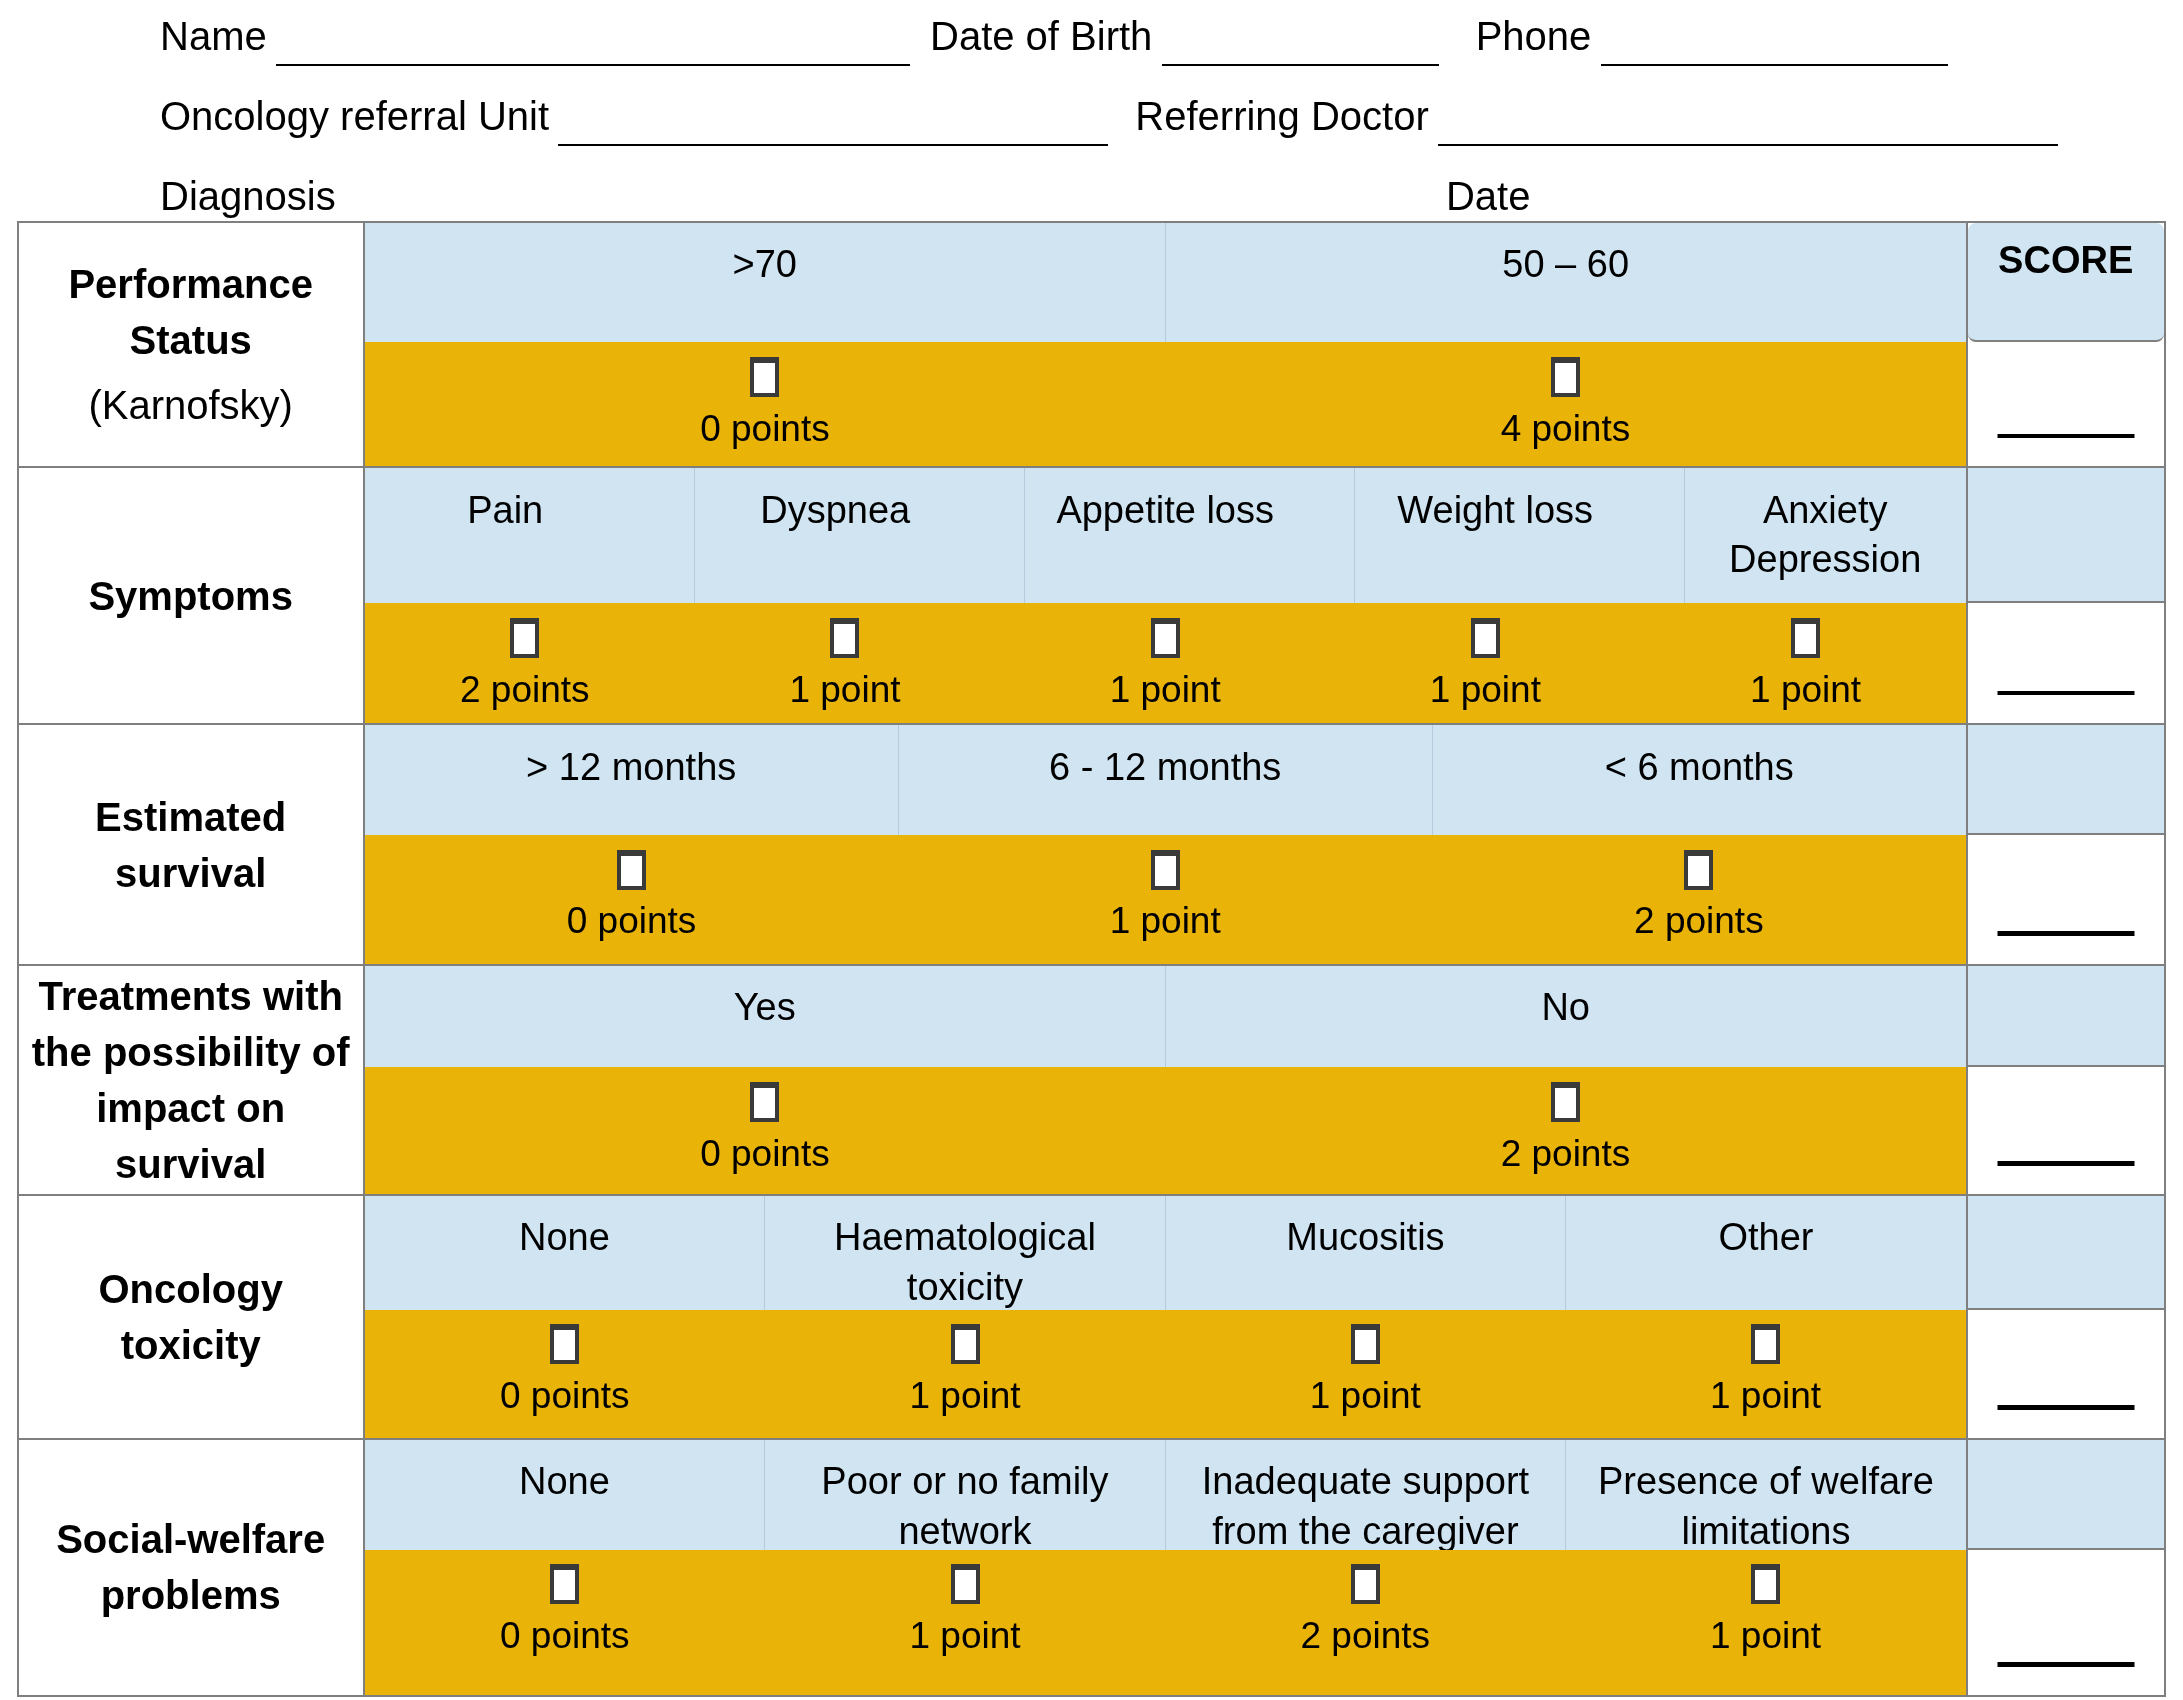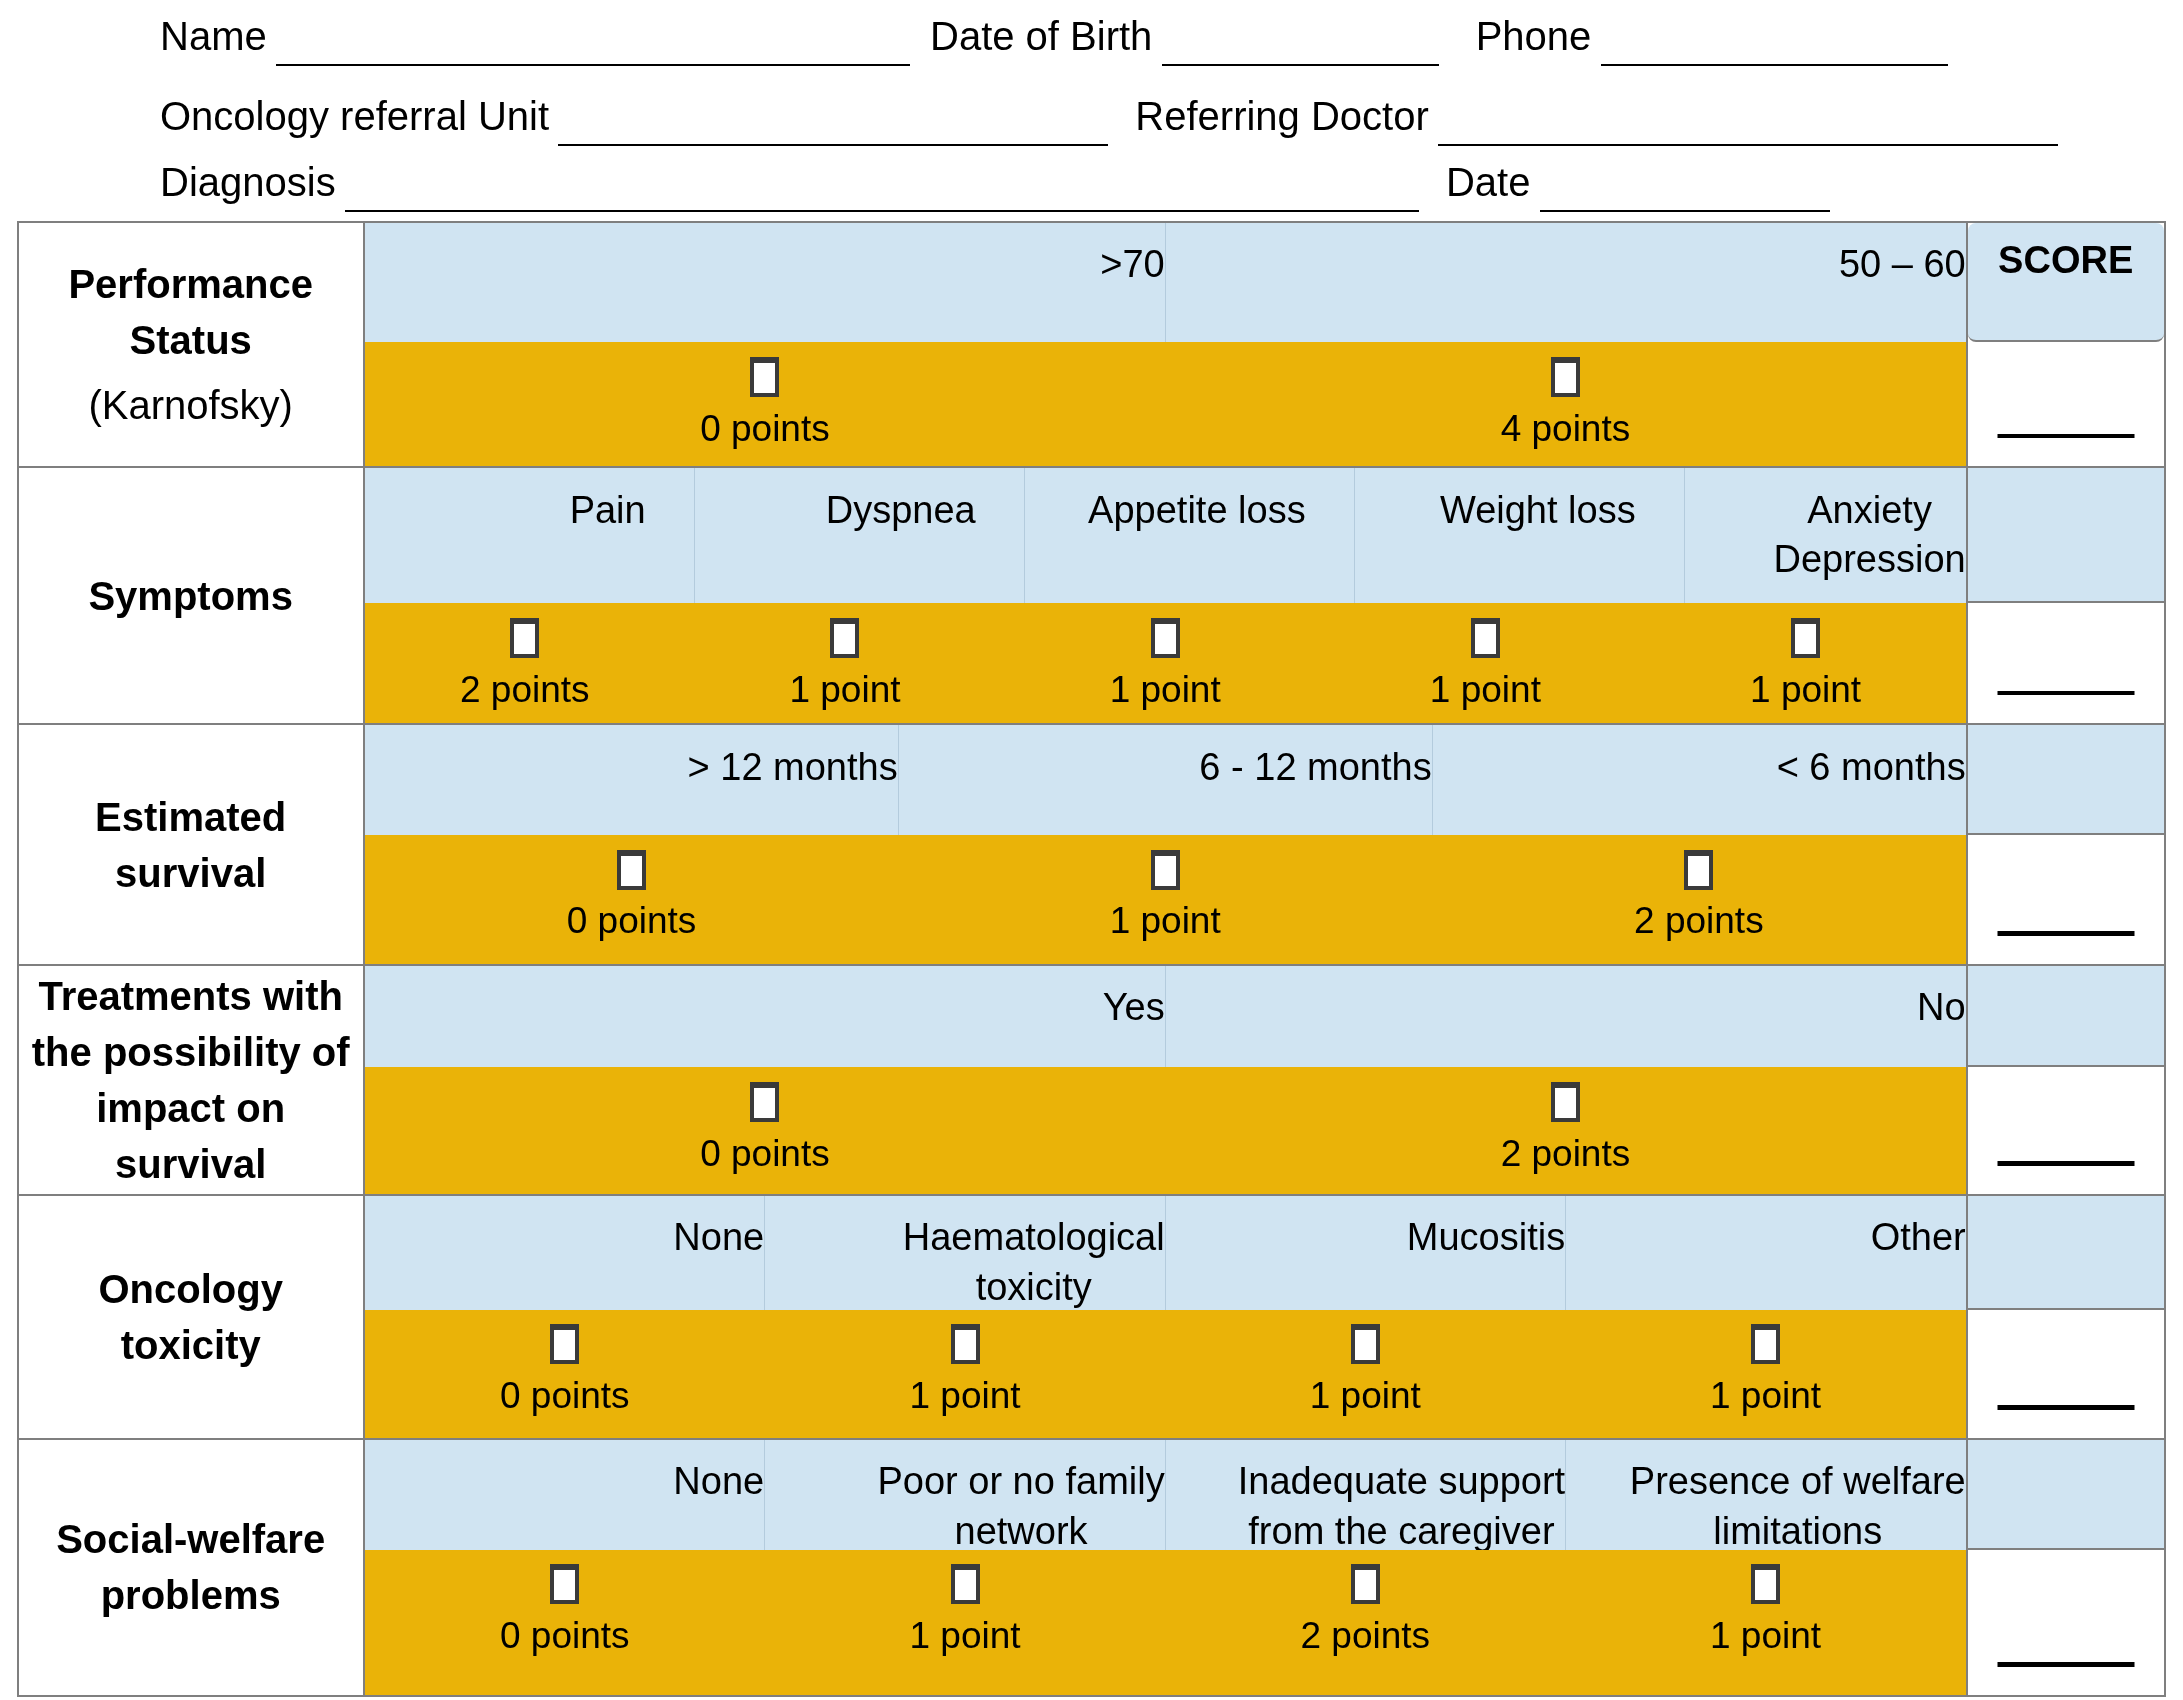--- a/index.html
+++ b/index.html
@@ -19,21 +19,21 @@
     overflow:hidden;
   }
   
   .header-line{
     position:absolute;left:160px;
     display:flex;align-items:flex-end;
     font-size:40px;line-height:1.15;white-space:nowrap;
   }
   .hl1{top:13.3px}
   .hl2{top:93px}
-  .hl3{top:159px}
+  .hl3{top:173px}
   .field-label{margin-right:9.3px;}
   .blank{
     display:inline-block;height:43px;
     border-bottom:2.7px solid #000;
     margin-bottom:-6.7px;
   }
   .w-name{width:634px}
   .w-dob{width:277px}
   .w-phone{width:347px}
   .w-unit{width:550px}
@@ -69,21 +69,21 @@
   }
   .label-sub{
     font-weight:400;font-size:40px;line-height:1.4;margin-top:9.3px;
   }
 
   .main-cell{flex:1 1 auto;display:flex;flex-direction:column;min-width:0;}
   .band-blue{background:var(--blue);display:flex;}
   .band-white{flex:1;display:flex;background:#eab308;}
 
   .opt-head{
-    flex:1 1 0;display:flex;justify-content:flex-end;align-items:flex-start;
+    flex:1 1 0;display:flex;justify-content:center;align-items:flex-start;
     padding-top:17.3px;
   }
   .opt-head + .opt-head{border-left:1.3px solid var(--divider);}
   .opt-head-text{
     font-size:38px;line-height:1.3;text-align:center;white-space:pre-line;
   }
 
   .opt-body{
     flex:1 1 0;display:flex;flex-direction:column;align-items:center;
     padding-top:14.7px;

